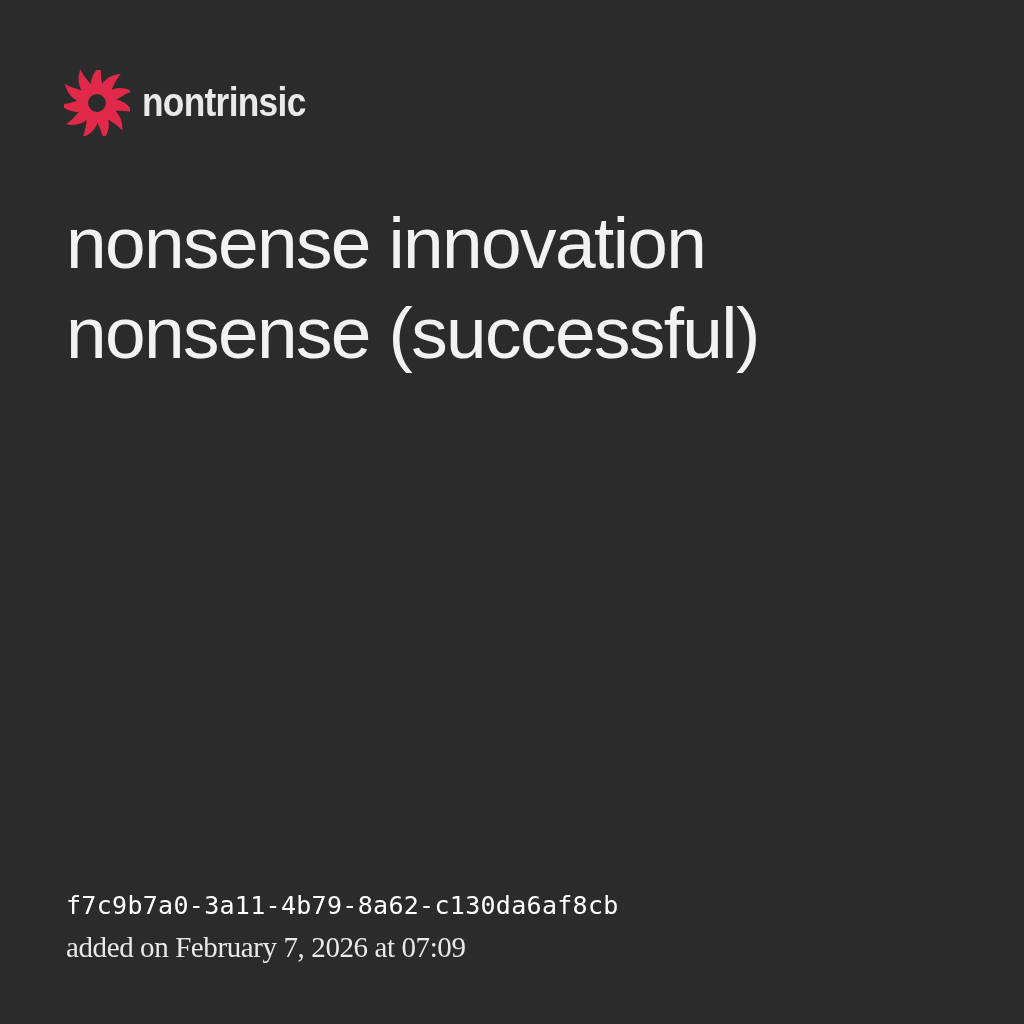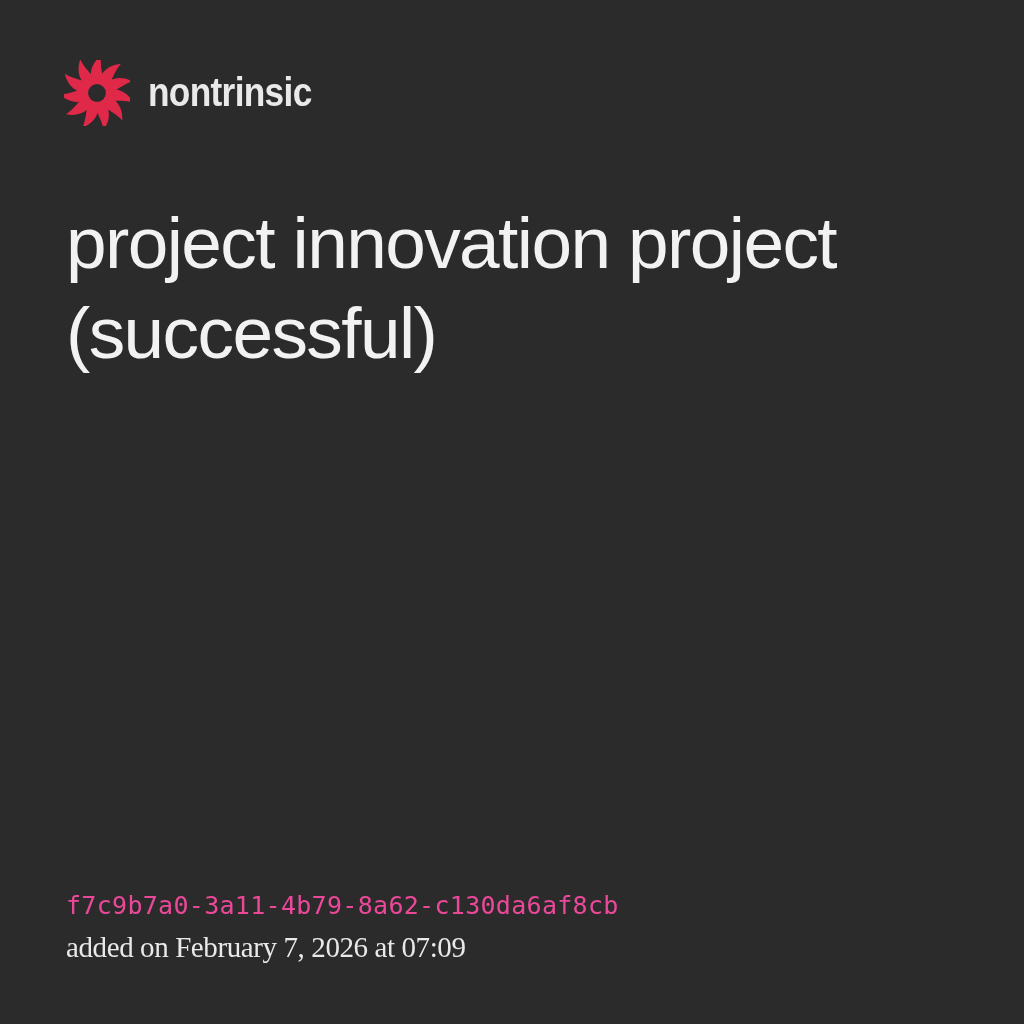--- a/index.html
+++ b/index.html
@@ -20,24 +20,24 @@
     width: 1024px;
     height: 1024px;
     background: #2b2b2b;
     box-sizing: border-box;
   }
 
   
   .brand {
     position: absolute;
     left: 64px;
-    top: 58px;
+    top: 68px;
     display: flex;
     align-items: center;
-    gap: 18px;
+    gap: 12px;
     height: 70px;
   }
 
   .brand-mark {
     width: 66px;
     height: 66px;
     display: block;
     flex: 0 0 auto;
   }
 
@@ -74,21 +74,21 @@
   .footer {
     position: absolute;
     left: 66px;
     bottom: 60px;
     width: 900px;
   }
 
   .footer-uuid {
     font-family: "DejaVu Sans Mono", monospace;
     font-size: 25px;
-    color: #ec4899;
+    color: #ffffff;
     letter-spacing: 0.3px;
     line-height: 34px;
     white-space: nowrap;
   }
 
   .footer-added {
     margin-top: 7px;
     font-family: Liberation Serif, serif;
     font-size: 29px;
     font-weight: 400;
@@ -148,21 +148,21 @@
           <g transform="rotate(327 50 50)">
             <path d="M50 50 C 50 22, 64 8, 86 6 C 74 20, 72 36, 62 48 Z"></path>
           </g>
         </g>
         <circle cx="50" cy="50" r="13.5" fill="#2b2b2b"></circle>
       </svg>
     </span>
     <span class="brand-name">nontrinsic</span>
   </div>
 
-  <h1 class="title">project innovation project (successful)</h1>
+  <h1 class="title">nonsense innovation nonsense (successful)</h1>
 
   <div class="spacer-body"></div>
 
   <div class="footer">
     <div class="footer-uuid">f7c9b7a0-3a11-4b79-8a62-c130da6af8cb</div>
     <div class="footer-added">added on February 7, 2026 at 07:09</div>
   </div>
 
 </div>
 

